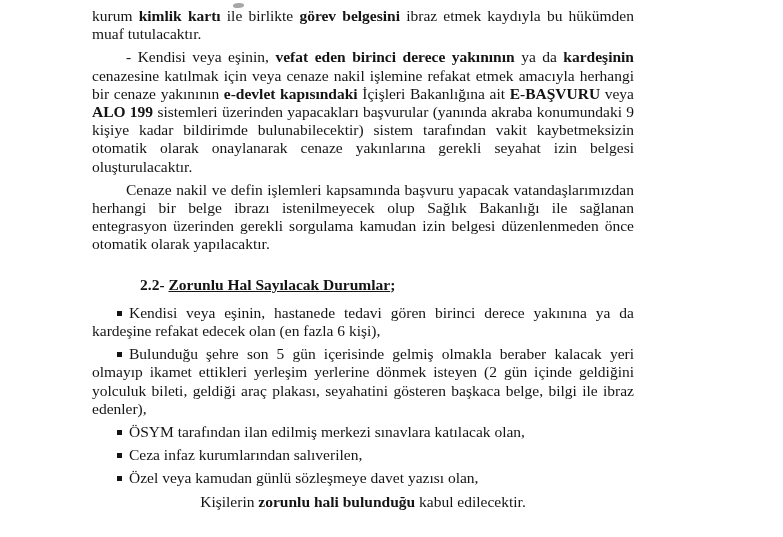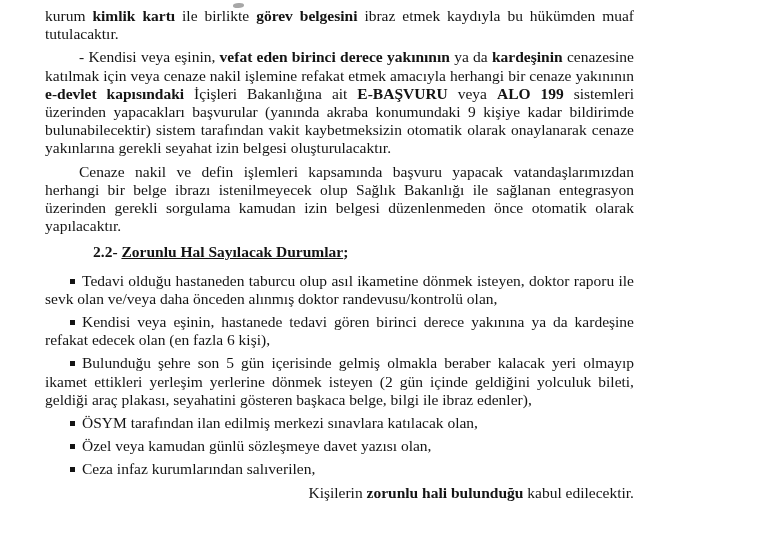--- a/index.html
+++ b/index.html
@@ -11,44 +11,44 @@
     height: 537px;
     background: #ffffff;
     color: #141414;
     font-family: "Liberation Serif", "DejaVu Serif", serif;
     font-size: 15.5px;
     line-height: 18.2px;
     overflow: hidden;
     position: relative;
   }
   .page {
-    padding: 7px 83px 0 45px;
+    padding: 7px 83px 0 92px;
     box-sizing: border-box;
     width: 717px;
     height: 537px;
     font-family: Liberation Serif, serif;
   }
   .para {
     margin: 0 0 5px 0;
     text-align: justify;
   }
   .para.body.indent-para {
     text-indent: 34px;
   }
   .para.heading {
     text-indent: 48px;
     font-weight: bold;
     text-align: left;
-    margin: 8px 0 10px 0;
+    margin: 22px 0 10px 0;
   }
   .para.bullet {
     text-indent: 25px;
   }
   .para.closing {
-    text-align: right;
+    text-align: center;
   }
   .b { font-weight: bold; }
   .u { text-decoration: underline; }
   .bullet-square {
     display: inline-block;
     width: 5px;
     height: 5px;
     background: currentColor;
     margin: 0 7px 2px 0;
   }
@@ -66,20 +66,19 @@
 </head>
 <body>
 
 <div class="scan-artifact"></div>
 
 <div class="page">
     <p class="para body"><span>kurum </span><span class="b">kimlik kartı</span><span> ile birlikte </span><span class="b">görev belgesini</span><span> ibraz etmek kaydıyla bu hükümden muaf tutulacaktır.</span></p>
     <p class="para body indent-para"><span>- Kendisi veya eşinin, </span><span class="b">vefat eden birinci derece yakınının</span><span> ya da </span><span class="b">kardeşinin</span><span> cenazesine katılmak için veya cenaze nakil işlemine refakat etmek amacıyla herhangi bir cenaze yakınının </span><span class="b">e-devlet kapısındaki</span><span> İçişleri Bakanlığına ait </span><span class="b">E-BAŞVURU</span><span> veya </span><span class="b">ALO 199</span><span> sistemleri üzerinden yapacakları başvurular (yanında akraba konumundaki 9 kişiye kadar bildirimde bulunabilecektir) sistem tarafından vakit kaybetmeksizin otomatik olarak onaylanarak cenaze yakınlarına gerekli seyahat izin belgesi oluşturulacaktır.</span></p>
     <p class="para body indent-para"><span>Cenaze nakil ve defin işlemleri kapsamında başvuru yapacak vatandaşlarımızdan herhangi bir belge ibrazı istenilmeyecek olup Sağlık Bakanlığı ile sağlanan entegrasyon üzerinden gerekli sorgulama kamudan izin belgesi düzenlenmeden önce otomatik olarak yapılacaktır.</span></p>
     <p class="para heading indent-heading"><span class="b">2.2- </span><span class="b u">Zorunlu Hal Sayılacak Durumlar</span><span class="b">;</span></p>
-    <p class="para bullet"><span class="bullet-square"></span><span>Tedavi olduğu hastaneden taburcu olup asıl ikametine dönmek isteyen, doktor raporu ile sevk olan ve/veya daha önceden alınmış doktor randevusu/kontrolü olan,</span></p>
     <p class="para bullet"><span class="bullet-square"></span><span>Kendisi veya eşinin, hastanede tedavi gören birinci derece yakınına ya da kardeşine refakat edecek olan (en fazla 6 kişi),</span></p>
     <p class="para bullet"><span class="bullet-square"></span><span>Bulunduğu şehre son 5 gün içerisinde gelmiş olmakla beraber kalacak yeri olmayıp ikamet ettikleri yerleşim yerlerine dönmek isteyen (2 gün içinde geldiğini yolculuk bileti, geldiği araç plakası, seyahatini gösteren başkaca belge, bilgi ile ibraz edenler),</span></p>
     <p class="para bullet"><span class="bullet-square"></span><span>ÖSYM tarafından ilan edilmiş merkezi sınavlara katılacak olan,</span></p>
+    <p class="para bullet"><span class="bullet-square"></span><span>Ceza infaz kurumlarından salıverilen,</span></p>
     <p class="para bullet"><span class="bullet-square"></span><span>Özel veya kamudan günlü sözleşmeye davet yazısı olan,</span></p>
-    <p class="para bullet"><span class="bullet-square"></span><span>Ceza infaz kurumlarından salıverilen,</span></p>
     <p class="para body closing"><span>Kişilerin </span><span class="b">zorunlu hali bulunduğu</span><span> kabul edilecektir.</span></p>
   </div>
 
 </body></html>

